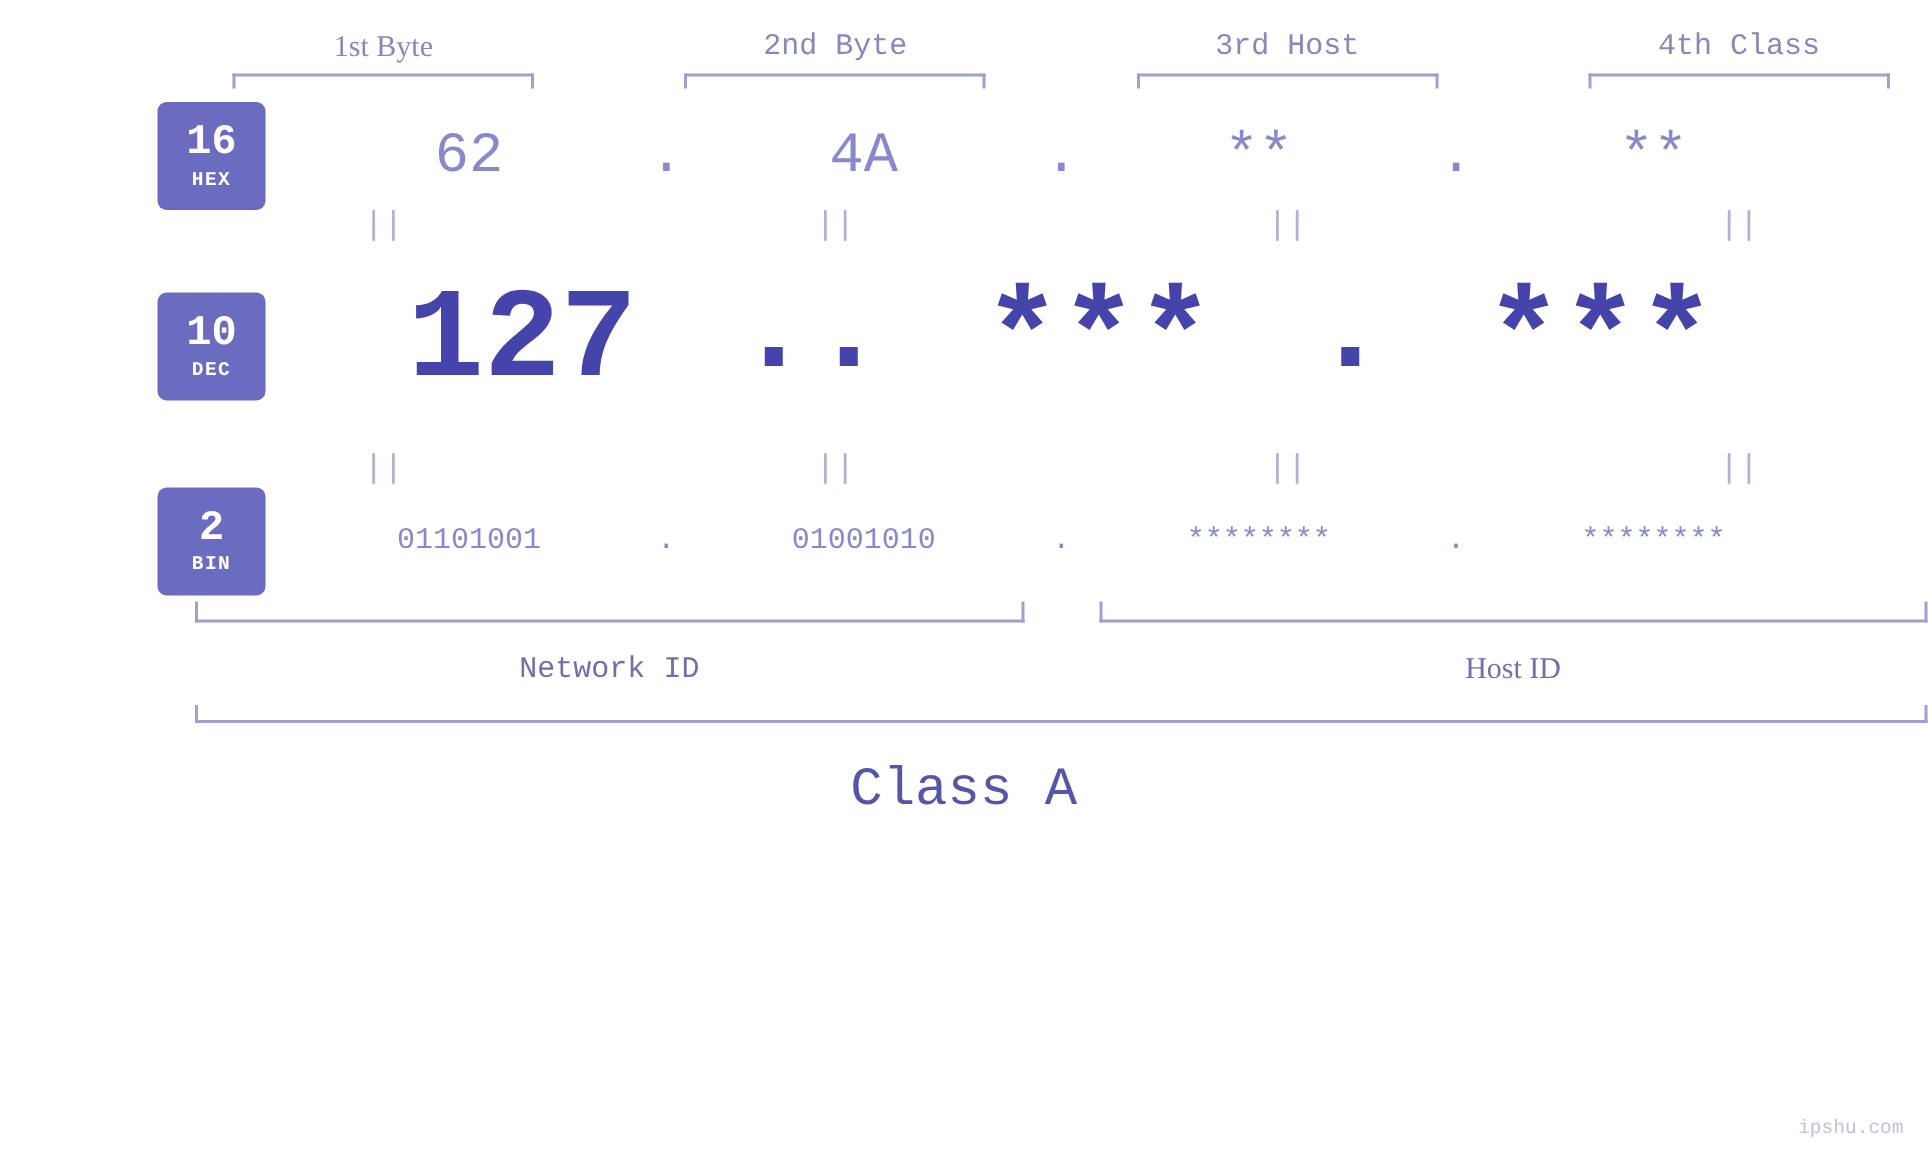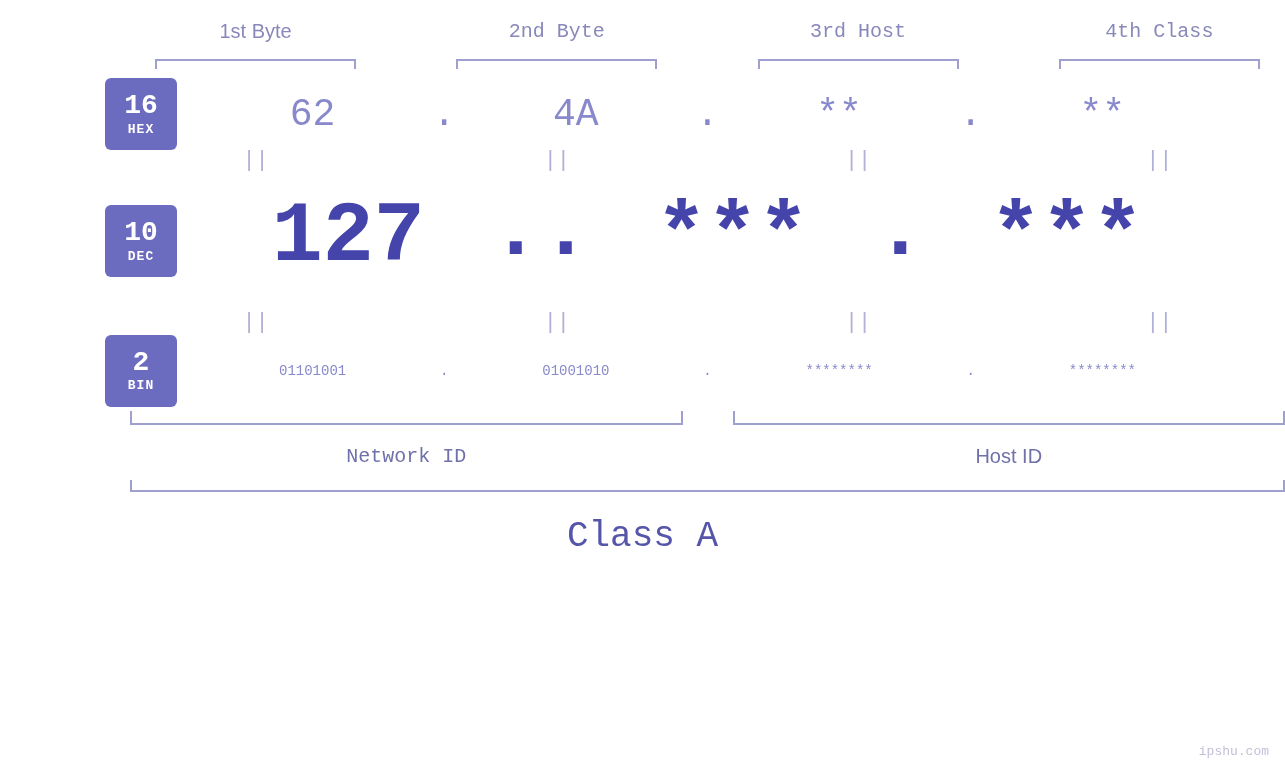--- a/index.html
+++ b/index.html
@@ -113,21 +113,21 @@
     .dec-dot-text {
       color: #4444aa;
       font-size: 85px;
       font-weight: bold;
       line-height: 1;
     }
 
     
     .bin-text {
       color: #8888cc;
-      font-size: 14px;
+      font-size: 20px;
       font-family: 'Courier New', Courier, monospace;
     }
 
     
     .eq-text {
       color: #b0b0d8;
       font-size: 22px;
       font-family: 'Courier New', Courier, monospace;
     }
 
@@ -141,24 +141,24 @@
   </style>
 </head>
 <body>
 
 <div class="container">
 
   <div style="display:flex; width:1285px; margin-bottom:0;">
     <div style="width:130px; flex-shrink:0;"></div>
     <div style="flex:1; display:flex;">
       <div class="byte-cell" style="flex:1; text-align:center; padding-bottom:6px;">
-        <span style="color:#8888bb; font-size:20px; font-family:Liberation Sans, sans-serif;">1st Byte</span>
-      </div>
-      <div style="width:50px;"></div>
-      <div class="byte-cell" style="flex:1; text-align:center; padding-bottom:16px;">
+        <span style="color:#8888bb; font-size:20px; font-family:Liberation Serif, serif;">1st Byte</span>
+      </div>
+      <div style="width:50px;"></div>
+      <div class="byte-cell" style="flex:1; text-align:center; padding-bottom:6px;">
         <span style="color:#8888bb; font-size:20px; font-family:'Courier New',monospace;">2nd Byte</span>
       </div>
       <div style="width:50px;"></div>
       <div class="byte-cell" style="flex:1; text-align:center; padding-bottom:6px;">
         <span style="color:#8888bb; font-size:20px; font-family:'Courier New',monospace;">3rd Host</span>
       </div>
       <div style="width:50px;"></div>
       <div class="byte-cell" style="flex:1; text-align:center; padding-bottom:6px;">
         <span style="color:#8888bb; font-size:20px; font-family:'Courier New',monospace;">4th Class</span>
       </div>
@@ -276,21 +276,21 @@
   </div>
 
   <div style="display:flex; width:1285px; margin-top:4px;">
     <div style="width:130px; flex-shrink:0;"></div>
     <div style="flex:1; display:flex; position:relative;align-items:flex-end;">
       <div style="width:calc(50% - 25px); text-align:center;">
         <span style="color:#7070aa; font-size:20px; font-family:'Courier New',monospace;">Network ID</span>
       </div>
       <div style="width:50px;"></div>
       <div style="width:calc(50% - 25px); text-align:center;">
-        <span style="color:#7070aa; font-size:20px; font-family:Liberation Sans, sans-serif;margin-top:48px;">Host ID</span>
+        <span style="color:#7070aa; font-size:20px; font-family:Liberation Serif, serif;margin-top:48px;">Host ID</span>
       </div>
     </div>
   </div>
 
   <div style="display:flex; width:1285px; margin-top:12px;">
     <div style="width:130px; flex-shrink:0;"></div>
     <div style="flex:1;">
       <div style="height:12px; border-bottom:2px solid #a0a0d0; border-left:2px solid #a0a0d0; border-right:2px solid #a0a0d0;"></div>
     </div>
   </div>

